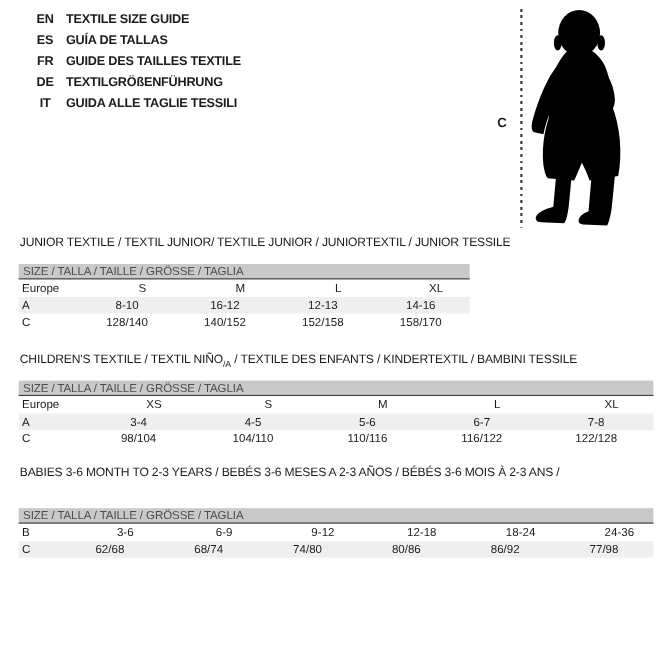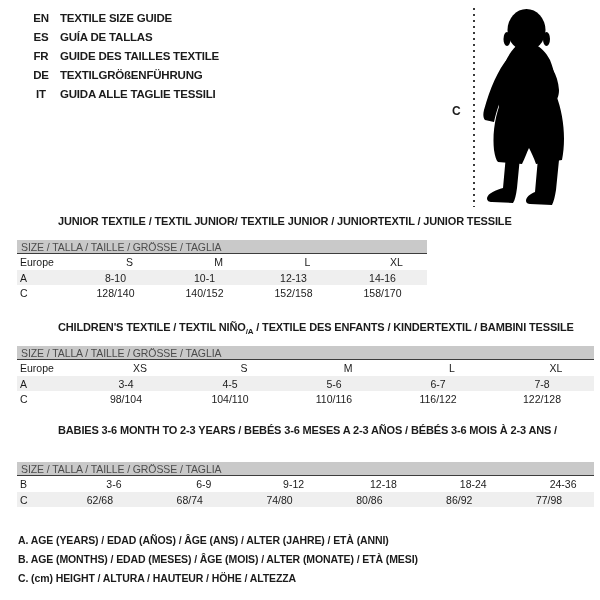--- a/index.html
+++ b/index.html
@@ -12,21 +12,21 @@
   .lang-code { width:38px; }
   .lang-label { white-space:nowrap; }
 
   
   .height-line { position:absolute; left:473px; top:8px; width:2px; height:199px;
     background:repeating-linear-gradient(to bottom, #3a3a3a 0 2.5px, transparent 2.5px 6px); }
   .height-label { position:absolute; left:452px; top:104px; font-size:12px; font-weight:bold; }
   .baby-svg { position:absolute; left:480px; top:0; }
 
   
-  .section-title { position:absolute; left:18px; font-size:11px; font-weight:bold; letter-spacing:-0.15px; white-space:nowrap;margin-left:40px; }
+  .section-title { position:absolute; left:18px; font-size:11px; font-weight:normal; letter-spacing:-0.15px; white-space:nowrap; }
   .sub { font-size:8px; vertical-align:sub; }
 
   .size-table { position:absolute; left:17px; font-size:10.5px; }
   .size-bar { height:14px; background:#c9c9c9; color:#4c4c4c; display:flex; align-items:center;
     padding-left:4px; border-bottom:1px solid #3c3c3c; letter-spacing:-0.1px; }
   .t-row { display:grid; align-items:center; }
   .t-row.h16 { height:16px;gap:28px; }
   .t-row.h15 { height:15px; }
   .stripe { background:#efefef; }
   .lbl { text-align:left; padding-left:3px; }
@@ -91,21 +91,21 @@
     <div class="t-row h16">
       <span class="lbl">Europe</span>
       <span class="val">S</span>
       <span class="val">M</span>
       <span class="val">L</span>
       <span class="val">XL</span>
     </div>
     <div class="t-row h15 stripe">
       <span class="lbl">A</span>
       <span class="val">8-10</span>
-      <span class="val">10-1</span>
+      <span class="val">16-12</span>
       <span class="val">12-13</span>
       <span class="val">14-16</span>
     </div>
     <div class="t-row h15">
       <span class="lbl">C</span>
       <span class="val">128/140</span>
       <span class="val">140/152</span>
       <span class="val">152/158</span>
       <span class="val">158/170</span>
     </div>
@@ -156,19 +156,14 @@
       <span class="lbl">C</span>
       <span class="val">62/68</span>
       <span class="val">68/74</span>
       <span class="val">74/80</span>
       <span class="val">80/86</span>
       <span class="val">86/92</span>
       <span class="val">77/98</span>
     </div>
   </div>
 
-  <div class="footnotes">
-    <div class="footnote">A. AGE (YEARS) / EDAD (AÑOS) / ÂGE (ANS) / ALTER (JAHRE) / ETÀ (ANNI)</div>
-    <div class="footnote">B. AGE (MONTHS) / EDAD (MESES) / ÂGE (MOIS) / ALTER (MONATE) / ETÀ (MESI)</div>
-    <div class="footnote">C. (cm) HEIGHT / ALTURA / HAUTEUR / HÖHE / ALTEZZA</div>
-  </div>
 
 </div>
 
 </body></html>

